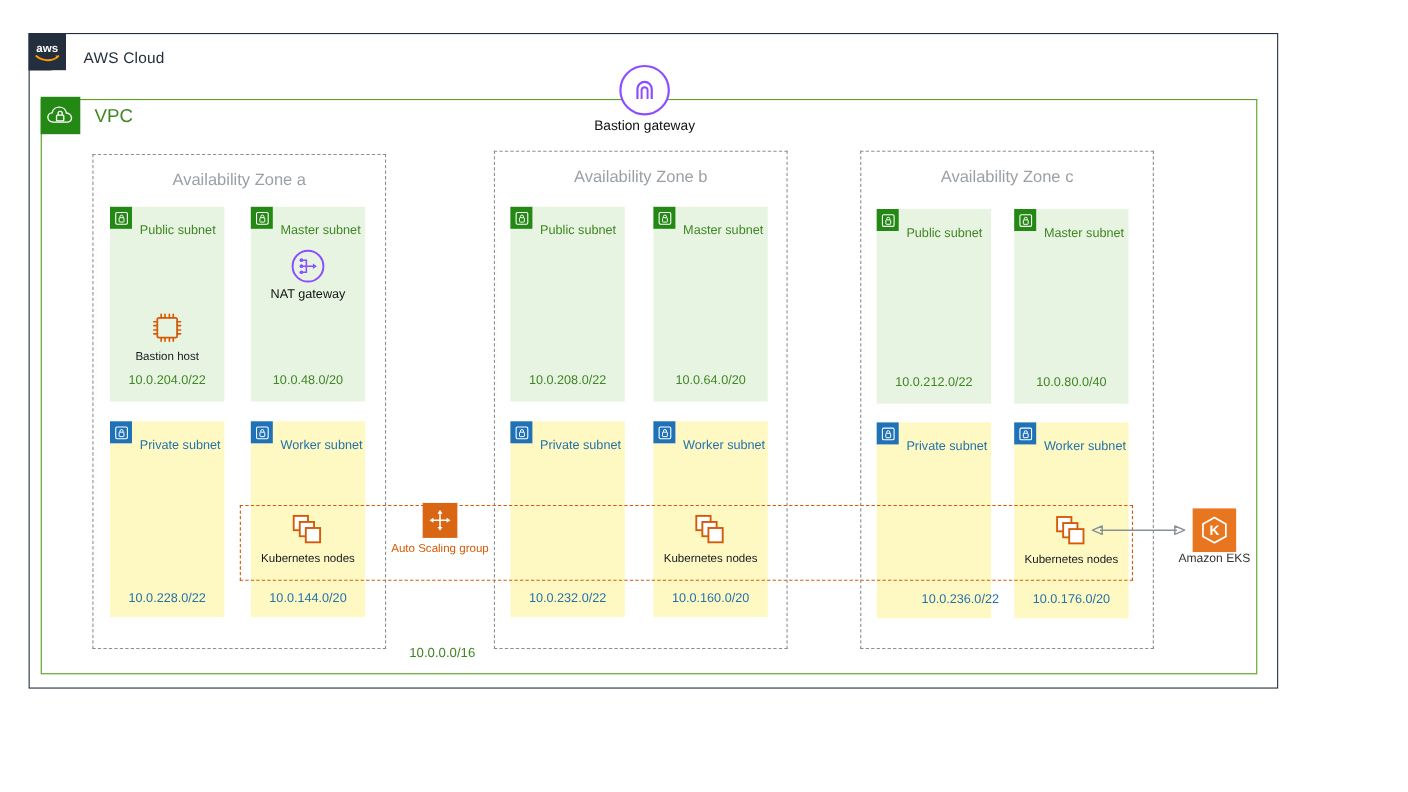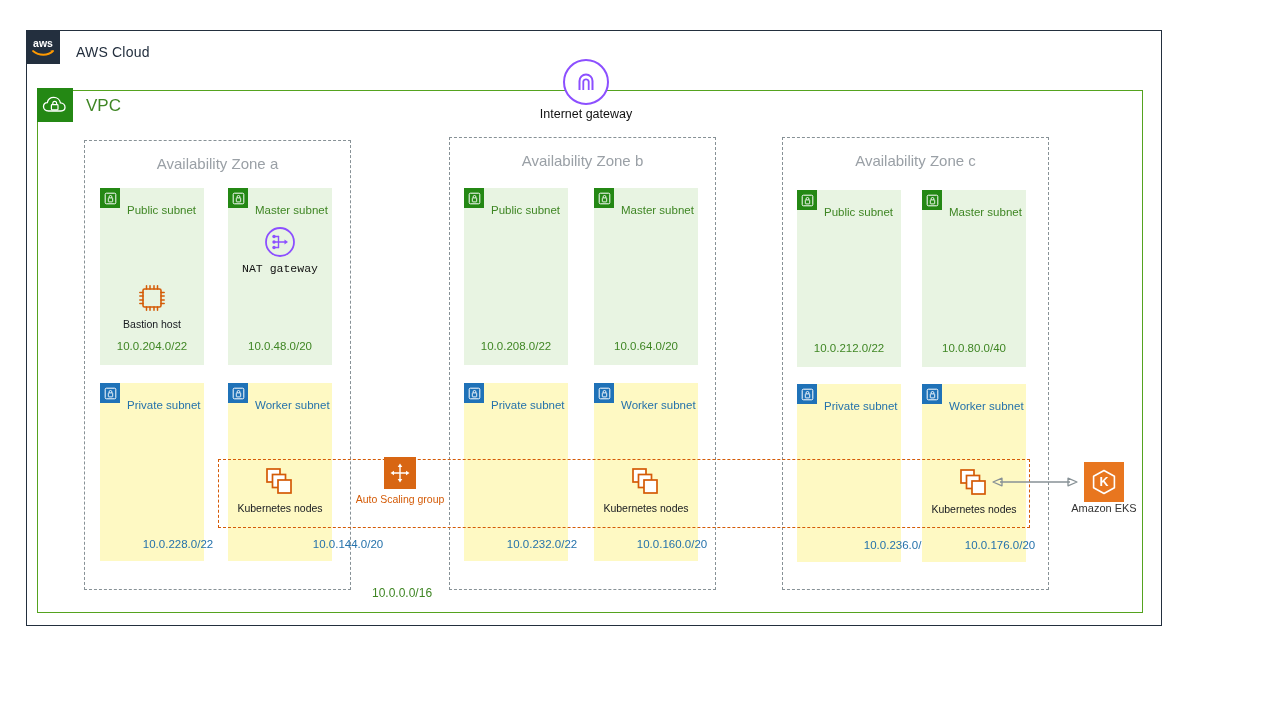--- a/index.html
+++ b/index.html
@@ -171,21 +171,21 @@
   .subnet-name.blue  { color: #2572ab; }
   .subnet-cidr {
     position: absolute;
     left: 0;
     width: 100%;
     text-align: center;
     font-size: 11.5px;
     white-space: nowrap;
   }
   .subnet-cidr.green { color: #3f8624; }
-  .subnet-cidr.blue  { color: #2572ab; padding-left: 26px; }
+  .subnet-cidr.blue  { color: #2572ab; }
 
   
   .res {
     position: absolute;
     width: 110px;
     text-align: center;
   }
   .res-ico {
     display: flex;
     align-items: center;
@@ -258,21 +258,21 @@
   <div class="vpc-cidr">10.0.0.0/16</div>
 
   <div class="igw">
     <div class="igw-circle">
       <svg width="26" height="26" viewBox="0 0 26 26" aria-hidden="true">
         <path d="M6.5 21 L6.5 12 A6.5 6.5 0 0 1 19.5 12 L19.5 21" fill="none" stroke="#8c4fff" stroke-width="2"></path>
         <path d="M10.3 21 L10.3 12.4 A2.8 2.8 0 0 1 15.7 12.4 L15.7 21" fill="none" stroke="#8c4fff" stroke-width="1.8"></path>
       </svg>
     </div>
   </div>
-  <div class="igw-label">Internet gateway</div>
+  <div class="igw-label">Bastion gateway</div>
 
   <div class="az" style="left:84px; top:140px; width:267px; height:450px;">
     <div class="az-title">Availability Zone a</div>
   </div>
 
   <div class="subnet green" style="left:100px; top:188px; width:104px; height:177px;">
     <div class="subnet-head">
       <span class="subnet-icon green">
         <svg width="13" height="13" viewBox="0 0 13 13" aria-hidden="true">
           <rect x="1.2" y="1.2" width="10.6" height="10.6" rx="1.2" fill="none" stroke="#ffffff" stroke-width="1"></rect>
@@ -315,21 +315,21 @@
     <div class="subnet-head">
       <span class="subnet-icon green">
         <svg width="13" height="13" viewBox="0 0 13 13" aria-hidden="true">
           <rect x="1.2" y="1.2" width="10.6" height="10.6" rx="1.2" fill="none" stroke="#ffffff" stroke-width="1"></rect>
           <rect x="4.3" y="5.9" width="4.4" height="4" rx="0.6" fill="none" stroke="#ffffff" stroke-width="0.9"></rect>
           <path d="M5.1 5.9 L5.1 4.9 A1.4 1.4 0 0 1 7.9 4.9 L7.9 5.9" fill="none" stroke="#ffffff" stroke-width="0.9"></path>
         </svg>
       </span>
       <span class="subnet-name green">Master subnet</span>
     </div>
-    <div class="res" style="left:-3px; top:36px;font-family:Liberation Mono, monospace;">
+    <div class="res" style="left:-3px; top:36px;">
       <div class="res-ico">
         <svg width="34" height="34" viewBox="0 0 34 34" aria-hidden="true">
           <circle cx="17" cy="17" r="14" fill="none" stroke="#8c4fff" stroke-width="1.8"></circle>
           <g stroke="#8c4fff" stroke-width="1.4" fill="none" stroke-linecap="round">
             <path d="M12 11.5 L15.5 11.5"></path>
             <path d="M12 17 L15.5 17"></path>
             <path d="M12 22.5 L15.5 22.5"></path>
             <path d="M15.5 11.5 L15.5 22.5"></path>
             <path d="M15.5 17 L22 17"></path>
           </g>
@@ -372,21 +372,21 @@
     <div class="res" style="left:-3px; top:81px;">
       <div class="res-ico">
         <svg width="38" height="34" viewBox="0 0 38 34" aria-hidden="true">
           <rect x="6" y="4" width="13" height="13" fill="#ffffff" stroke="#d45b07" stroke-width="1.7"></rect>
           <rect x="11.5" y="9.5" width="13" height="13" fill="#ffffff" stroke="#d45b07" stroke-width="1.7"></rect>
           <rect x="17" y="15" width="13" height="13" fill="#ffffff" stroke="#d45b07" stroke-width="1.7"></rect>
         </svg>
       </div>
       <div class="res-label">Kubernetes nodes</div>
     </div>
-    <div class="subnet-cidr blue" style="top:155px;margin-left:42px;">10.0.144.0/20</div>
+    <div class="subnet-cidr blue" style="top:155px;">10.0.144.0/20</div>
   </div>
 
   <div class="az" style="left:449px; top:137px; width:267px; height:453px;">
     <div class="az-title">Availability Zone b</div>
   </div>
 
   <div class="subnet green" style="left:464px; top:188px; width:104px; height:177px;">
     <div class="subnet-head">
       <span class="subnet-icon green">
         <svg width="13" height="13" viewBox="0 0 13 13" aria-hidden="true">

